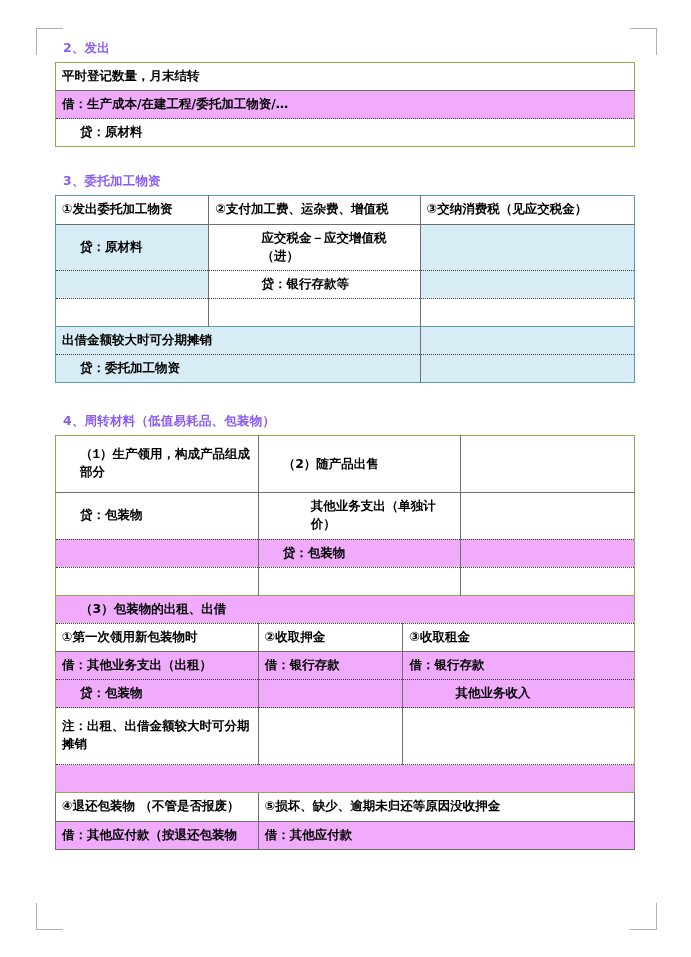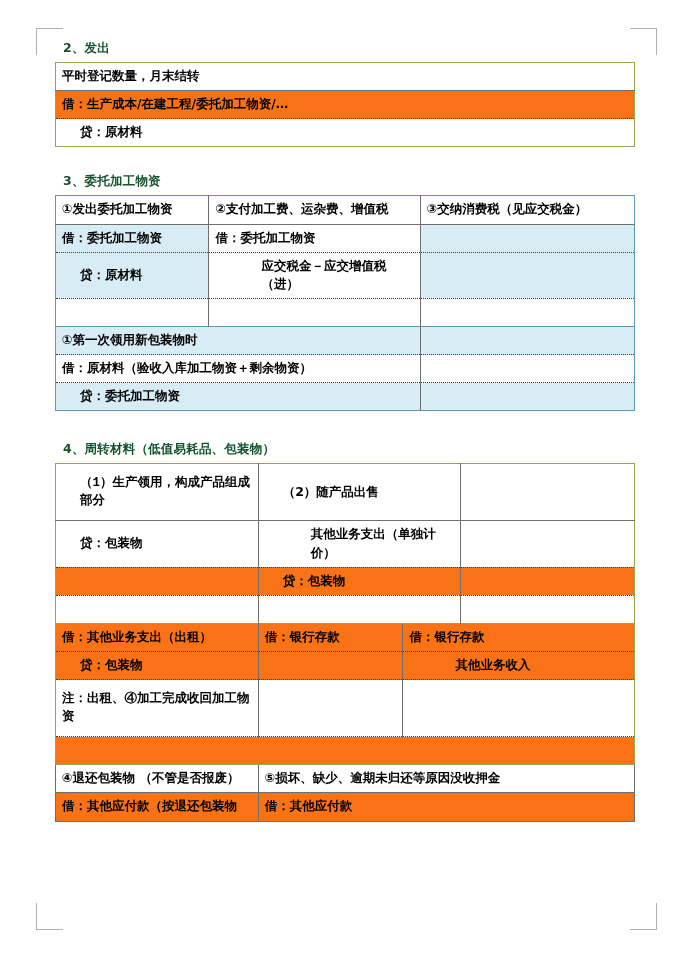--- a/index.html
+++ b/index.html
@@ -38,21 +38,21 @@
     position: absolute;
     left: 55px;
     top: 40px;
     width: 580px;
   }
 
   
   .sec-heading {
     font-size: 12.5px;
     font-weight: bold;
-    color: #14532d;
+    color: #8b5cf6;
     margin: 0 0 5px 8px;
     letter-spacing: 0.2px;
   }
   .gap-md { height: 26px; }
   .gap-lg { height: 30px; }
 
   
   table.doc {
     border-collapse: collapse;
     width: 100%;
@@ -71,21 +71,21 @@
   
   .b-outer-green { border: 1px solid #94a74e; }
   .b-outer-blue  { border: 1px solid #5b9bb5; padding-left: 17px; }
   .b-outer-gray  { border: 1px solid #6f6f6f; }
   td.gr  { border-right: 1px solid #6f6f6f; }
   td.dotb { border-bottom: 1px dotted #3a3a3a; }
   td.solidb { border-bottom: 1px solid #6f6f6f; }
 
   
   .fill-white { background: #ffffff; }
-  .fill-green { background: #f97316; }
+  .fill-green { background: #f0abfc; }
   .fill-blue  { background: #d7ecf4; }
 
   .hdr-red {
     color: #963634;
     font-weight: bold;
   }
   .indent1 { padding-left: 24px !important; }
   .indent2 { padding-left: 52px !important; }
 
   .tall { height: 46px; }
@@ -132,50 +132,46 @@
           <col style="width:36.5%">
           <col style="width:37%">
       </colgroup>
       <tbody>
         <tr>
           <td class="fill-white hdr-red gr solidb">①发出委托加工物资</td>
           <td class="fill-white hdr-red gr solidb">②支付加工费、运杂费、增值税</td>
           <td class="fill-white hdr-red solidb">③交纳消费税（见应交税金）</td>
         </tr>
         <tr>
-          <td class="fill-blue gr dotb">借：委托加工物资</td>
-          <td class="fill-white gr dotb">借：委托加工物资</td>
-          <td class="fill-blue dotb"></td>
-        </tr>
-        <tr>
           <td class="fill-blue gr dotb indent1">贷：原材料</td>
           <td class="fill-white gr dotb indent2">应交税金－应交增值税（进）</td>
           <td class="fill-blue dotb"></td>
         </tr>
         <tr>
+          <td class="fill-blue gr dotb">&nbsp;</td>
+          <td class="fill-white gr dotb indent2">贷：银行存款等</td>
+          <td class="fill-blue dotb"></td>
+        </tr>
+        <tr>
           <td class="fill-white gr">&nbsp;</td>
           <td class="fill-white gr">&nbsp;</td>
           <td class="fill-white">&nbsp;</td>
         </tr>
       </tbody>
     </table>
 
     <table class="doc b-outer-blue" style="border-top:none">
       <colgroup>
           <col style="width:63%">
           <col style="width:37%">
         </colgroup>
       <tbody>
         <tr>
-          <td class="fill-blue hdr-red gr dotb">①第一次领用新包装物时</td>
+          <td class="fill-blue hdr-red gr dotb">出借金额较大时可分期摊销</td>
           <td class="fill-blue dotb">&nbsp;</td>
-        </tr>
-        <tr>
-          <td class="fill-white gr dotb">借：原材料（验收入库加工物资＋剩余物资）</td>
-          <td class="fill-white dotb">&nbsp;</td>
         </tr>
         <tr>
           <td class="fill-blue gr indent1">贷：委托加工物资</td>
           <td class="fill-blue">&nbsp;</td>
         </tr>
       </tbody>
     </table>
 
     <div class="gap-lg"></div>
 
@@ -212,31 +208,39 @@
     </table>
 
     <table class="doc b-outer-green" style="border-top:none">
       <colgroup>
         <col style="width:35%">
           <col style="width:25%">
           <col style="width:40%">
       </colgroup>
       <tbody>
         <tr>
+          <td colspan="3" class="fill-green hdr-red dotb indent1">（3）包装物的出租、出借</td>
+        </tr>
+        <tr>
+          <td class="fill-white gr solidb">①第一次领用新包装物时</td>
+          <td class="fill-white gr solidb">②收取押金</td>
+          <td class="fill-white solidb">③收取租金</td>
+        </tr>
+        <tr>
           <td class="fill-green gr dotb">借：其他业务支出（出租）</td>
           <td class="fill-green gr dotb">借：银行存款</td>
           <td class="fill-green dotb">借：银行存款</td>
         </tr>
         <tr>
           <td class="fill-green gr dotb indent1">贷：包装物</td>
           <td class="fill-green gr dotb">&nbsp;</td>
           <td class="fill-green dotb indent2">其他业务收入</td>
         </tr>
         <tr>
-          <td class="fill-white gr dotb cell-top tall">注：出租、④加工完成收回加工物资</td>
+          <td class="fill-white gr dotb cell-top tall">注：出租、出借金额较大时可分期摊销</td>
           <td class="fill-white gr dotb">&nbsp;</td>
           <td class="fill-white dotb">&nbsp;</td>
         </tr>
         <tr>
           <td colspan="3" class="fill-green">&nbsp;</td>
         </tr>
       </tbody>
     </table>
 
     <table class="doc b-outer-gray" style="border-top:none">

